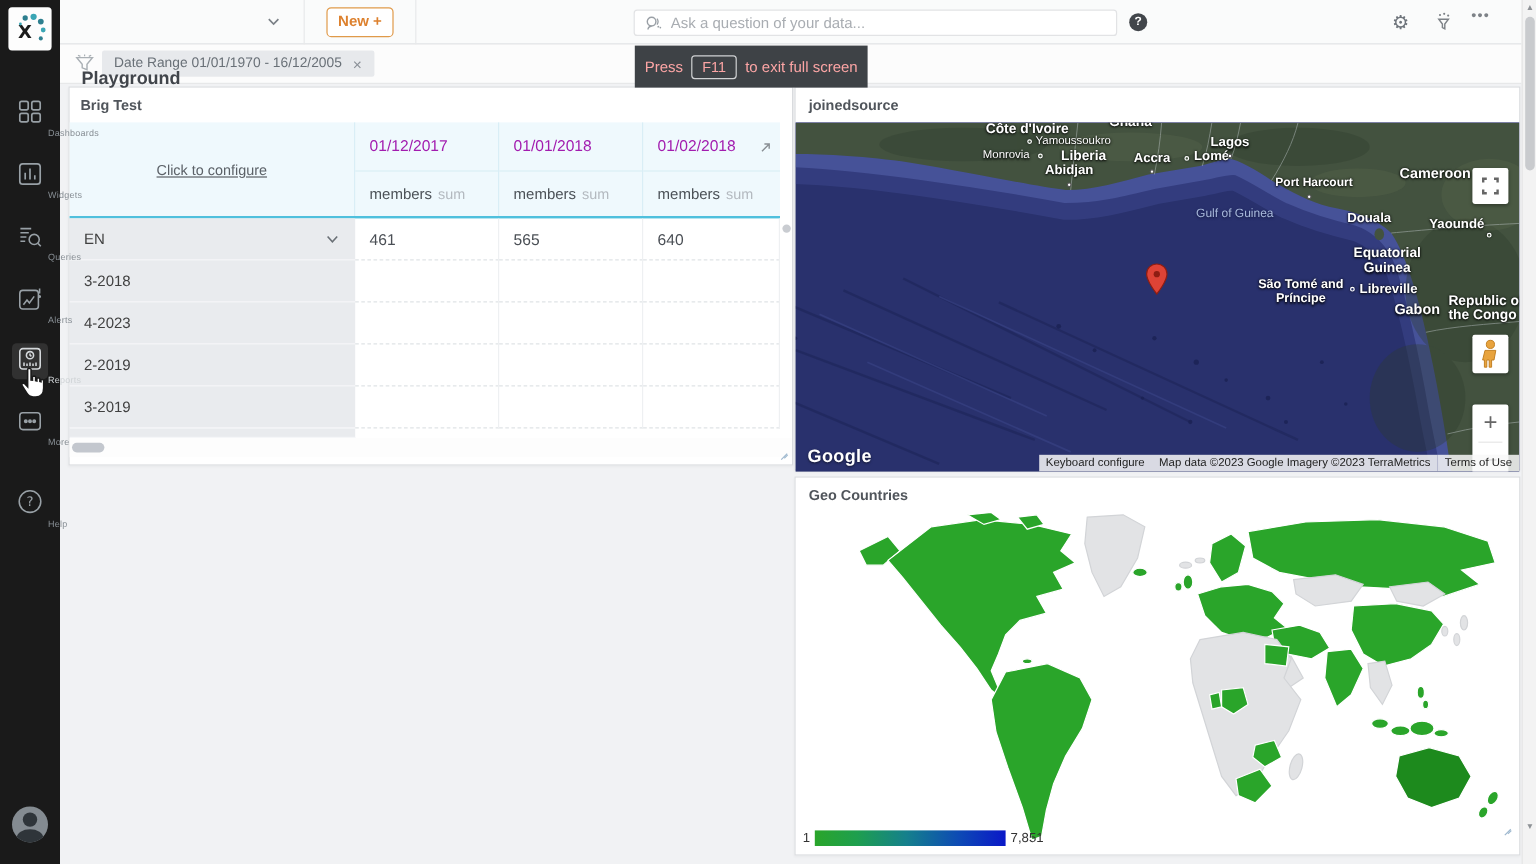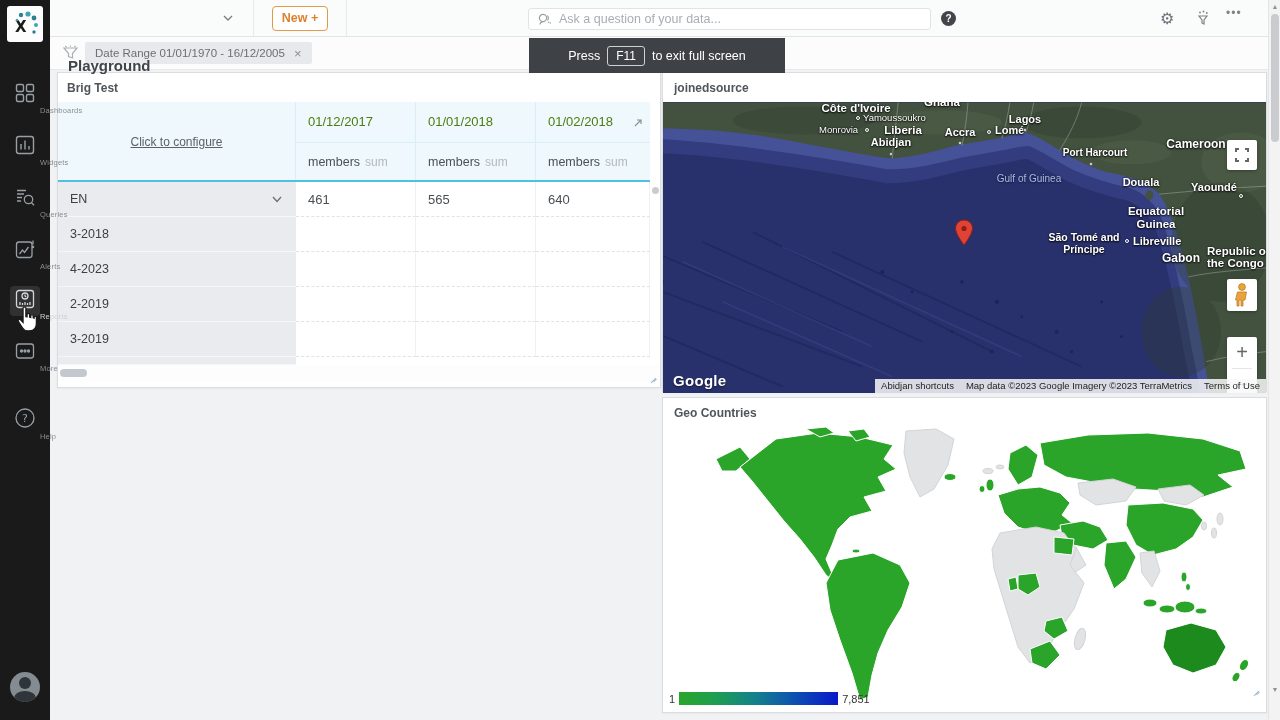--- a/index.html
+++ b/index.html
@@ -22,41 +22,41 @@
   #gear-btn { left:1110px; top:9px; }
   #sparkle-btn { left:1144px; top:9px; }
   #dots-btn { left:1176px; top:6px; color:#7d8287; font-size:12px; letter-spacing:1px; }
 
   
   #filterbar { left:50px; top:37px; width:1218px; height:33px; background:#fcfcfc; border-bottom:1px solid #e7e8e9; z-index:4; }
   #filter-chip { left:35px; top:5px; height:22px; background:#e7e9ec; border-radius:2px; padding:0 10px; display:inline-flex; align-items:center; gap:9px; font-size:11.5px; color:#697077; }
   #filter-chip .x { color:#8a9097; font-size:13px; cursor:pointer; }
 
   
-  #toast { left:529px; top:38px; width:256px; height:35px; background:#3e4246; color:#ffffff; z-index:30; display:flex; align-items:center; justify-content:center; font-size:12.5px; gap:7px; }
+  #toast { left:529px; top:38px; width:194px; height:35px; background:#3e4246; color:#fca5a5; z-index:30; display:flex; align-items:center; justify-content:center; font-size:12.5px; gap:7px; }
   #toast .key { border:1px solid #cfd1d3; border-radius:3px; padding:2px 8px; font-size:12px; }
 
   
   #sidebar { left:0; top:0; width:50px; height:720px; background:#1a1a1a; z-index:20; }
   #logo { left:7px; top:6px; width:36px; height:36px; background:#fdfdfd; border-radius:3px; cursor:pointer; }
   .nav-item { left:0; width:50px; text-align:center; color:#878e94; cursor:pointer; }
   .nav-item .lbl { display:block; font-size:7.5px; margin-top:2px; letter-spacing:.2px;padding-left:40px; }
   .nav-item svg { display:block; margin:0 auto; }
   .nav-hl { background:rgba(255,255,255,.10); border-radius:4px; }
 
   
   .widget { background:#fff; border:1px solid #dadcdf; box-shadow:0 1px 2px rgba(0,0,0,.04); }
   .wtitle { font-size:12px; font-weight:700; color:#50555b; }
 
   
   #pivot { left:57px; top:72px; width:604px; height:316px; }
   .phead { position:absolute; left:0; top:29px; width:592px; height:80px; background:#eff9fd; }
   .pcfg { position:absolute; left:0; top:0; width:238px; height:80px; border-right:1px solid #d9eef6; display:flex; align-items:center; justify-content:center; font-size:12px; color:#5b6167; cursor:pointer;text-decoration:underline; }
   .pcol { position:absolute; top:0; width:120px; height:80px; border-right:1px solid #d9eef6; }
-  .pdate { padding:12px 0 0 12px; font-size:13px; color:#4d7c0f; cursor:pointer; }
+  .pdate { padding:12px 0 0 12px; font-size:13px; color:#a21caf; cursor:pointer; }
   .psub  { position:absolute; top:40px; left:0; right:0; height:40px; border-top:1px solid #d9eef6; padding:12px 0 0 12px; font-size:12.5px; color:#4b5157; }
   .psub .agg { color:#b3b9bf; margin-left:5px; font-size:12px; }
   .teal-line { position:absolute; left:0; top:107px; width:592px; height:2px; background:#4fc0dd; }
   .prow { position:absolute; left:0; width:592px; height:35px; }
   .plabel { position:absolute; left:0; top:0; width:238px; height:35px; background:#e9ebee; border-bottom:1px solid #f5f6f8; font-size:12.5px; color:#404040; line-height:35px; padding-left:12px; cursor:pointer; }
   .pcell { position:absolute; top:0; width:120px; height:35px; border-bottom:1px dashed #dfe3e6; border-right:1px solid #eef0f2; font-size:13px; color:#4a4f55; line-height:35px; padding-left:12px; }
   .hscroll { position:absolute; left:0; top:292px; width:602px; height:16px; background:#fdfdfd; }
   .hthumb { position:absolute; left:2px; top:4px; width:27px; height:8px; background:#c3c7ce; border-radius:5px; cursor:pointer; }
   .vdot { position:absolute; left:594px; top:114px; width:7px; height:7px; border-radius:50%; background:#c9ccd1; cursor:pointer; }
   .resize-h { position:absolute; width:10px; height:10px; cursor:nwse-resize; }
@@ -418,21 +418,21 @@
         </svg>
       </div>
       <div id="zoomctl" class="gctrl">
         <span class="zi">+</span>
         <div class="div"></div>
         <span class="zi">−</span>
       </div>
 
       <div id="google-logo">Google</div>
       <div id="map-attrib">
-        <span>Abidjan shortcuts</span>
+        <span>Keyboard configure</span>
         <span>Map data ©2023 Google Imagery ©2023 TerraMetrics</span>
         <span>Terms of Use</span>
       </div>
     </div>
   </section>
 
   <section id="geow" class="abs widget">
     <div class="wtitle abs" style="left:11px;top:8px">Geo Countries</div>
 
     <svg class="abs" style="left:25px;top:27px" width="570" height="276" viewBox="0 0 570 276">

